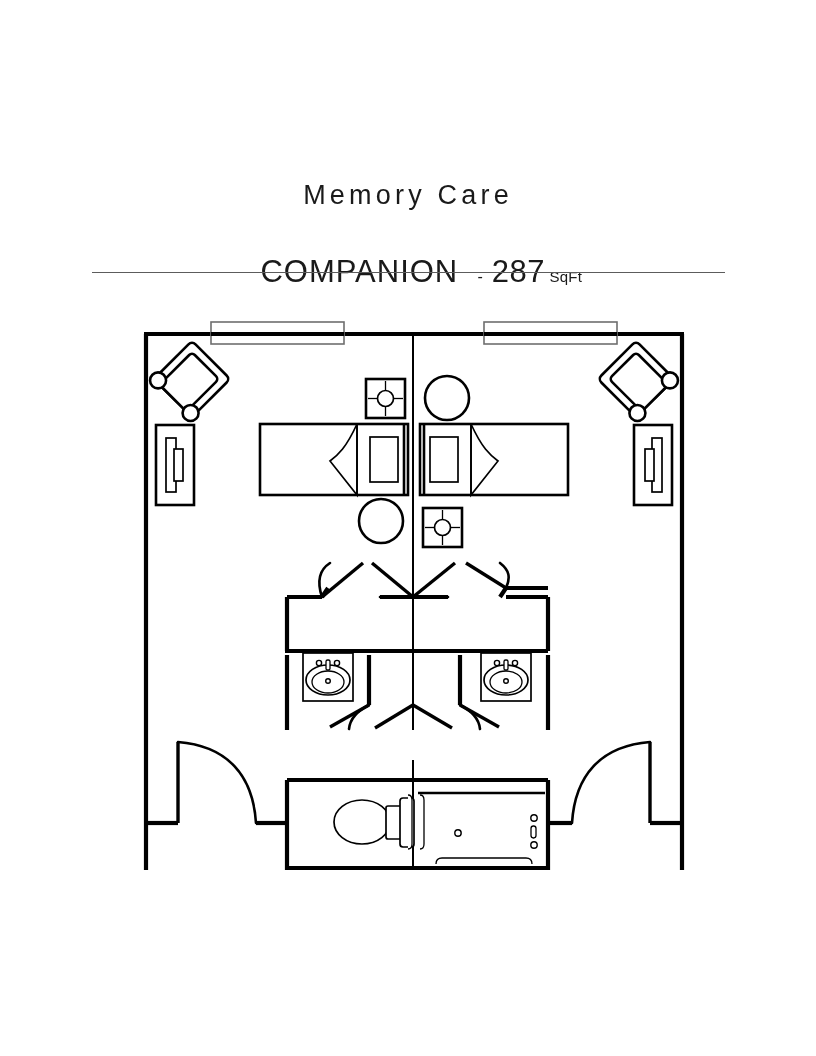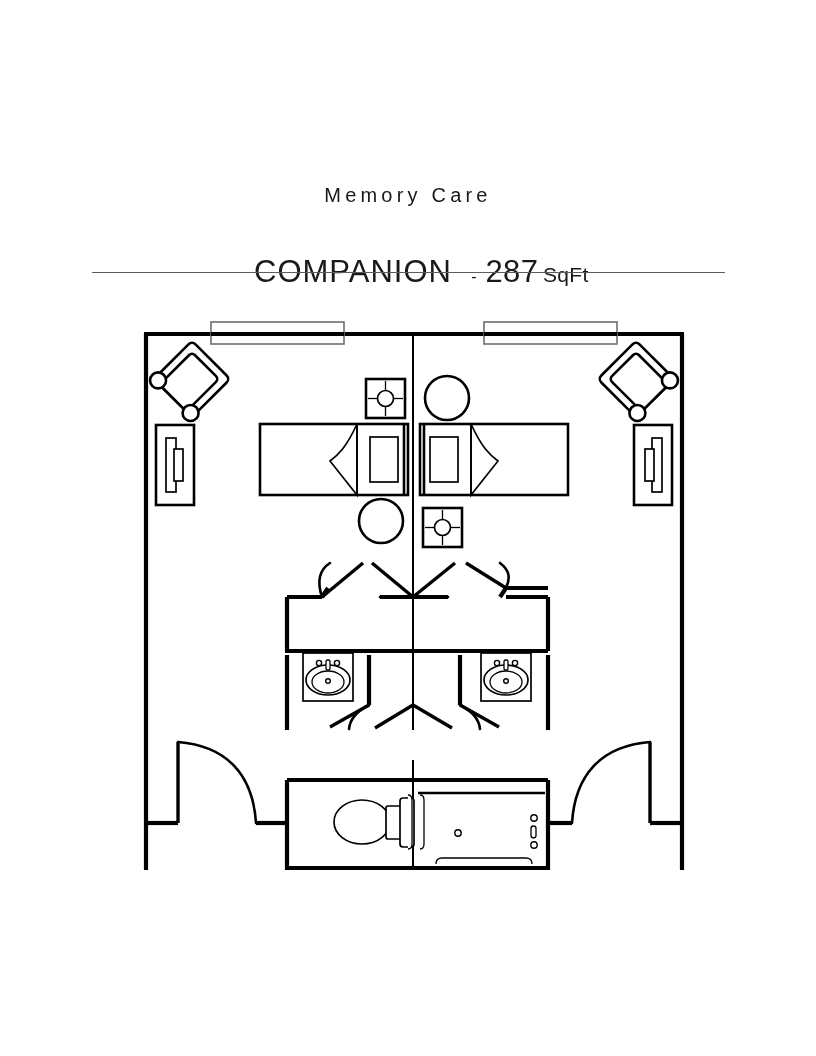--- a/index.html
+++ b/index.html
@@ -23,21 +23,21 @@
   }
   
   #title-block {
     position: absolute;
     left: 0;
     top: 178px;
     width: 816px;
     text-align: center;
   }
   #title-line1 {
-    font-size: 20px;
+    font-size: 27px;
     font-weight: 300;
     letter-spacing: 4.2px;
     line-height: 34px;
     color: #1a1a1a;
     white-space: pre;
   }
   #title-line2 {
     line-height: 40px;
     white-space: pre;
     color: #1a1a1a;
@@ -51,21 +51,21 @@
     font-size: 31px;
     font-weight: 400;
     letter-spacing: 1.0px;
   }
   #title-area {
     font-size: 31px;
     font-weight: 400;
     letter-spacing: 0.5px;
   }
   #title-units {
-    font-size: 21px;
+    font-size: 15px;
     font-weight: 400;
     letter-spacing: 0.3px;
   }
   #title-rule {
     position: absolute;
     left: 92px;
     top: 272px;
     width: 633px;
     height: 1px;
     background: #5c5c5c;

